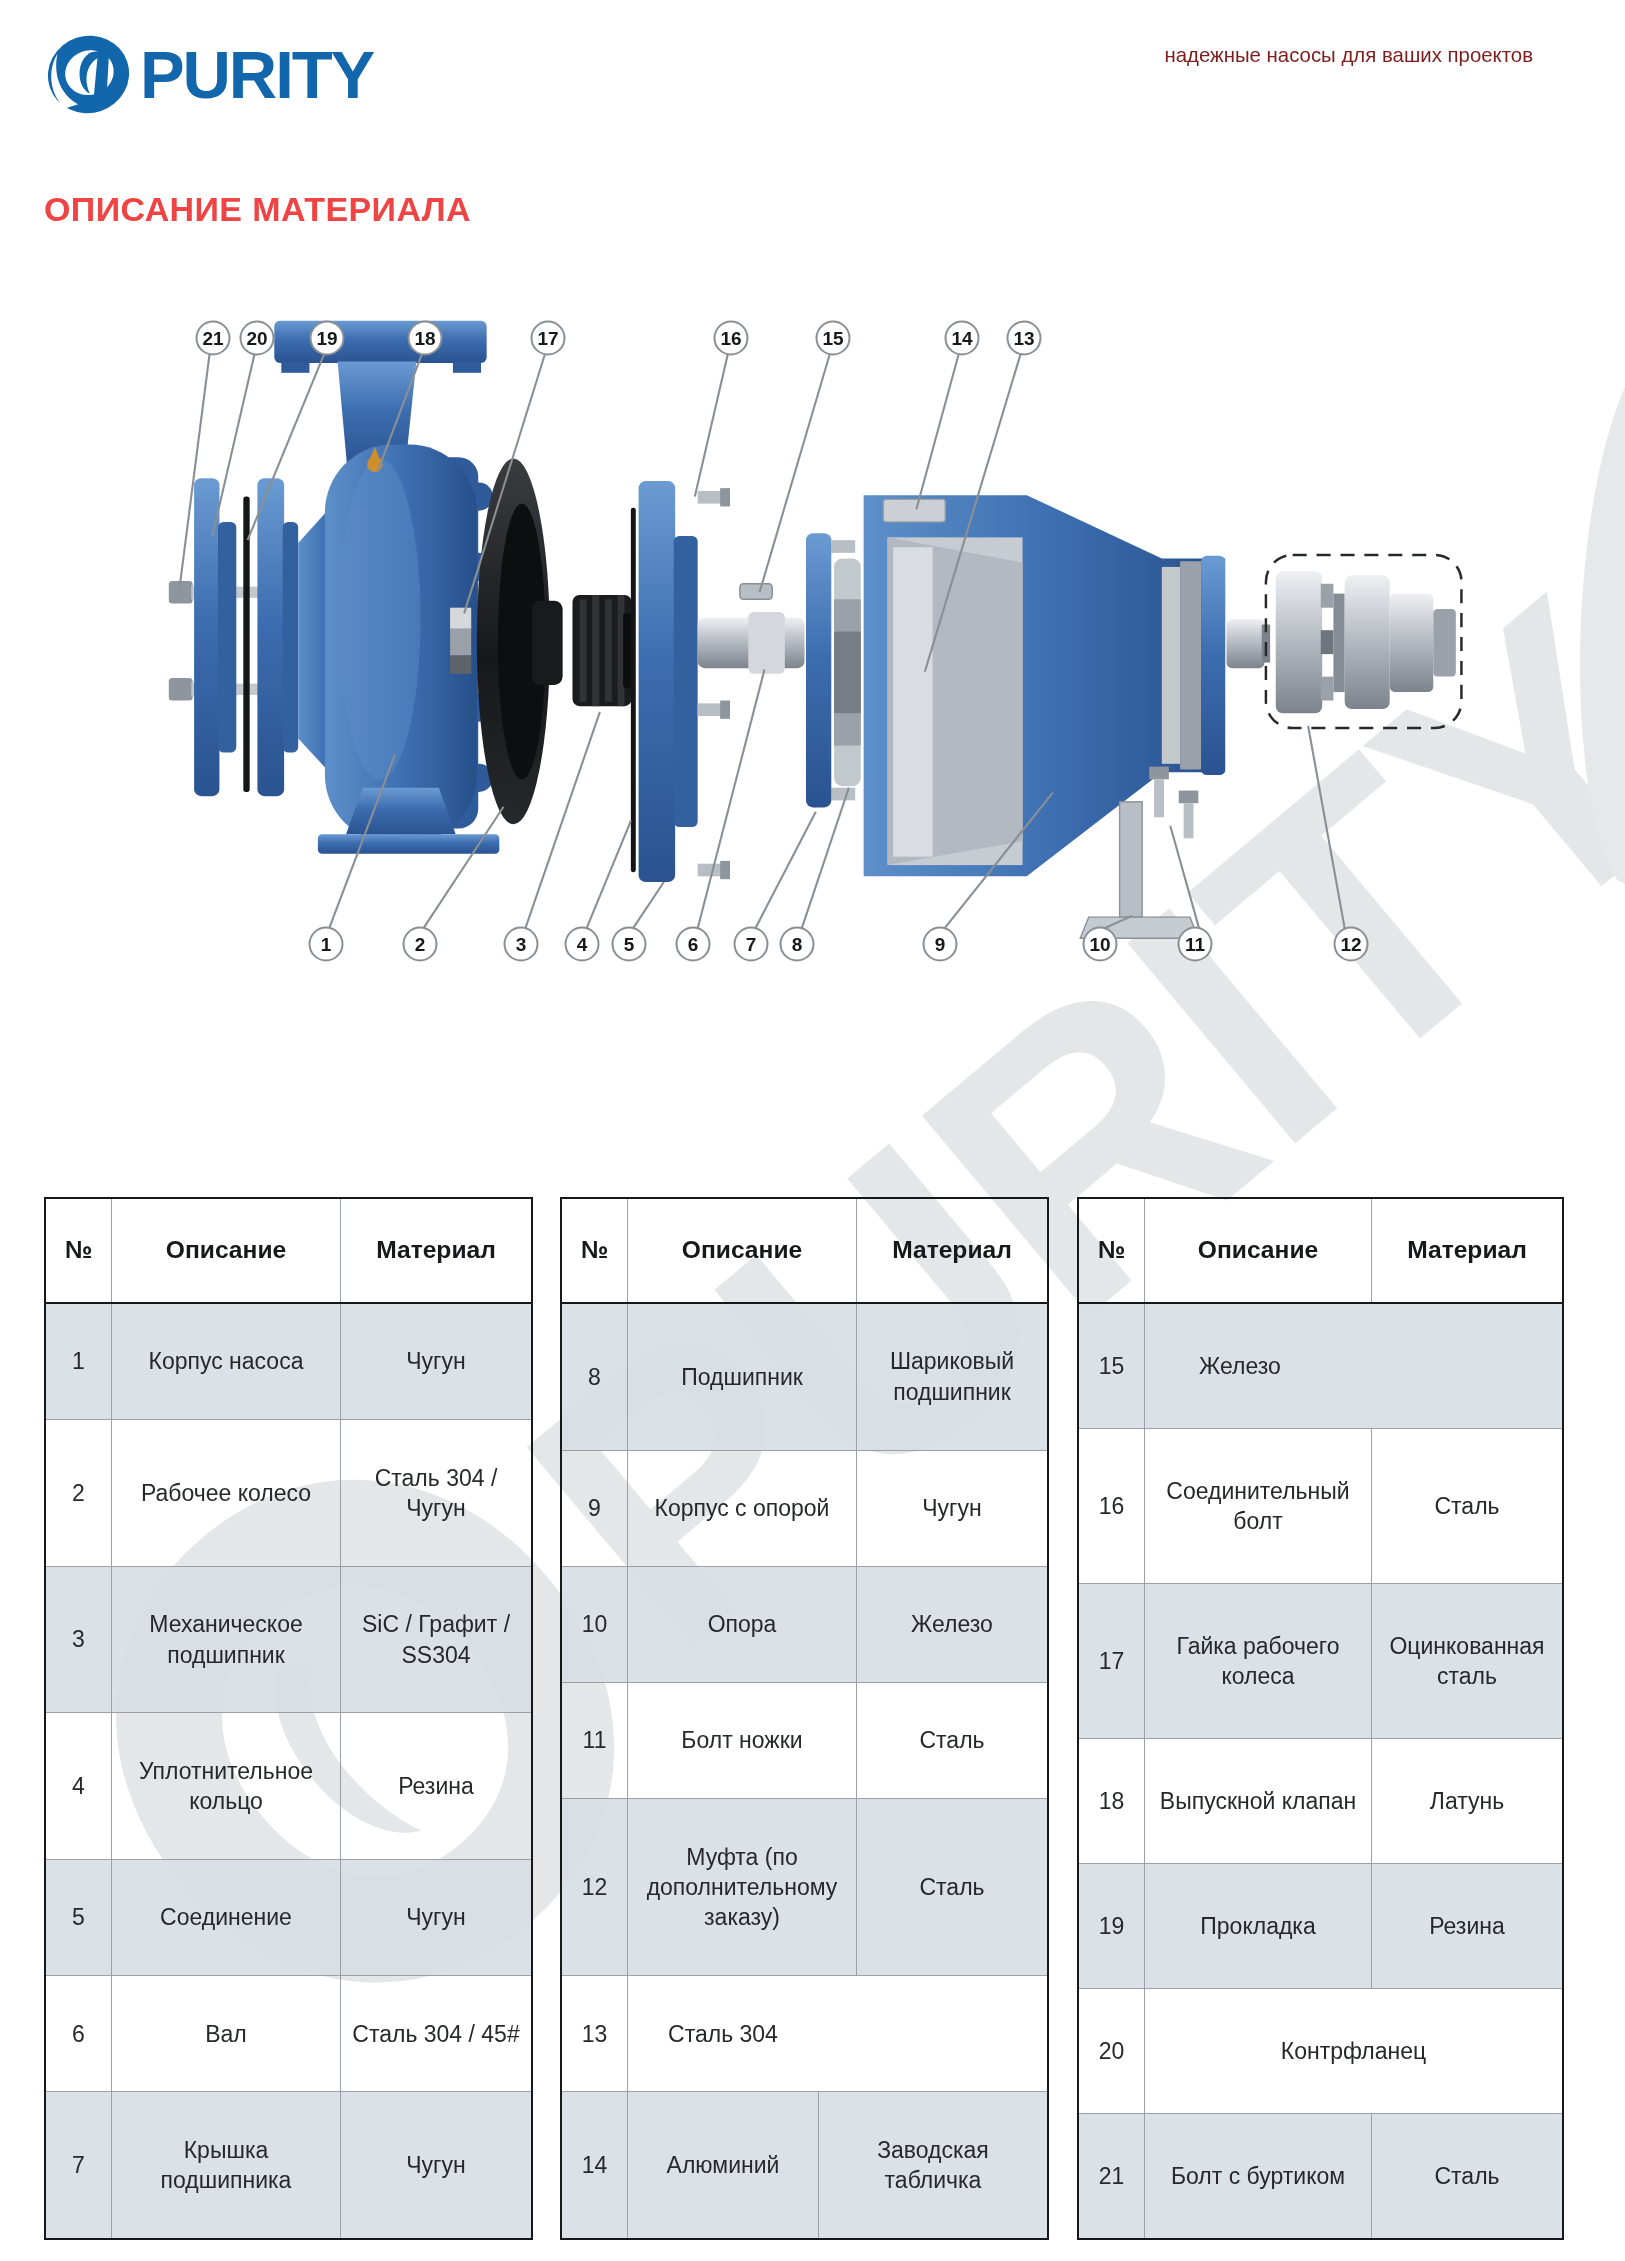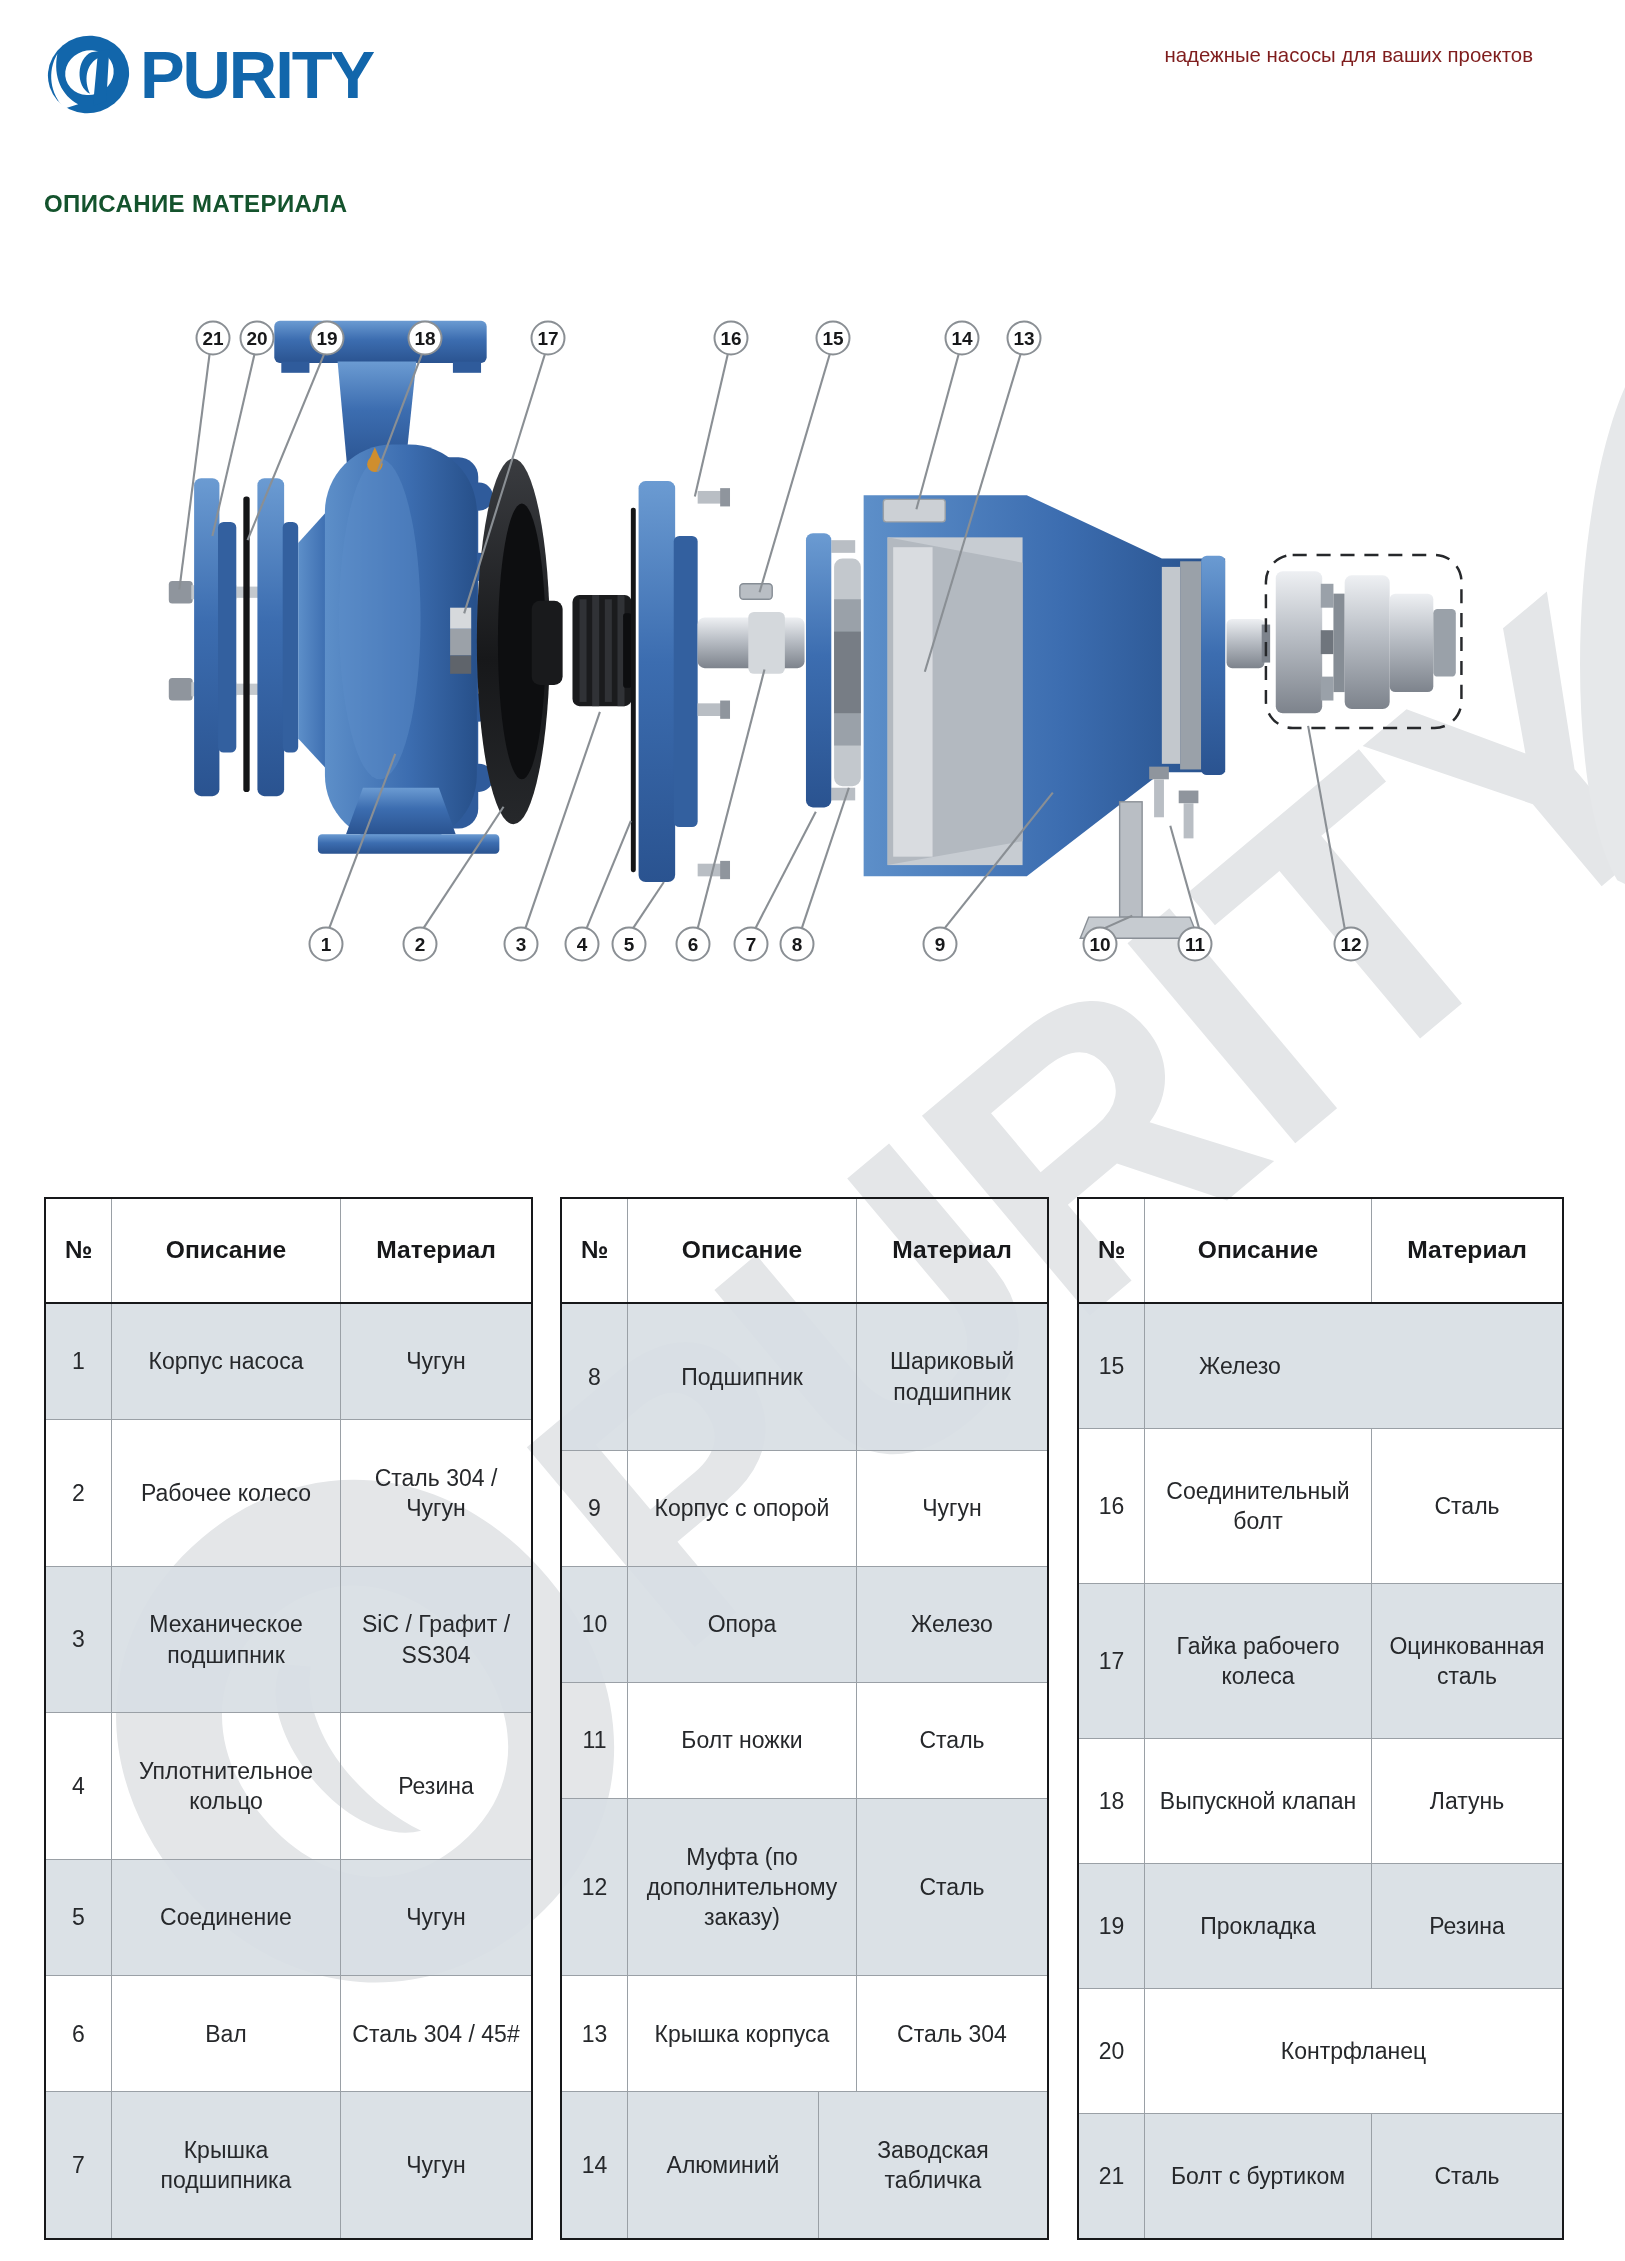--- a/index.html
+++ b/index.html
@@ -3,21 +3,21 @@
 <meta charset="utf-8">
 <style>
   html,body{margin:0;padding:0;background:#ffffff;}
   #page{position:relative;width:1626px;height:2261px;background:#fff;overflow:hidden;
         font-family:"Liberation Sans","DejaVu Sans",sans-serif;color:#26282b;}
   
   .logo-wrap{position:absolute;left:44px;top:29.5px;height:90px;display:flex;align-items:center;gap:7px;z-index:4;}
   .logo-icon{width:89px;height:89px;}
   .logo-text{font-size:67px;font-weight:bold;letter-spacing:-2.1px;color:#1266ab;line-height:1;}
   .tagline{position:absolute;top:44px;right:93px;font-size:20.4px;color:#7f1d1d;z-index:4;}
-  .page-title{position:absolute;left:44px;top:190px;font-size:24px;font-weight:bold;color:#14532d;letter-spacing:0.4px;z-index:4;}
+  .page-title{position:absolute;left:44px;top:190px;font-size:34px;font-weight:bold;color:#ef4444;letter-spacing:0.4px;z-index:4;}
   
   .watermark{position:absolute;left:352px;top:1547px;width:2320px;height:562px;
              transform:rotate(-40deg);transform-origin:0 100%;z-index:0;pointer-events:none;}
   .bg-overlay{position:absolute;left:0;top:0;width:1626px;height:2261px;z-index:0;pointer-events:none;}
   
   .diagram-svg{position:absolute;left:0;top:0;width:1626px;height:1131px;z-index:1;pointer-events:none;}
   .callout{position:absolute;width:31px;height:31px;border:2.5px solid #8a8f94;border-radius:50%;
            background:#fff;display:flex;align-items:center;justify-content:center;
            font-size:19px;font-weight:bold;color:#17181a;transform:translate(-50%,-50%);z-index:3;}
   
@@ -386,21 +386,20 @@
       <div class="cell c-desc">Болт ножки</div>
       <div class="cell c-mat">Сталь</div>
     </div>
     <div class="mrow shaded">
       <div class="cell c-num">12</div>
       <div class="cell c-desc">Муфта (по дополнительному заказу)</div>
       <div class="cell c-mat">Сталь</div>
     </div>
     <div class="mrow">
       <div class="cell c-num">13</div>
-      <div class="cell c-desc">Крышка корпуса</div>
       <div class="cell c-mat">Сталь 304</div>
     </div>
     <div class="mrow shaded">
       <div class="cell c-num">14</div>
       <div class="cell c-mat">Алюминий</div>
       <div class="cell c-desc">Заводская табличка</div>
     </div>
   </div>
 
   <div class="mtable" style="left:1077px;width:487px">

